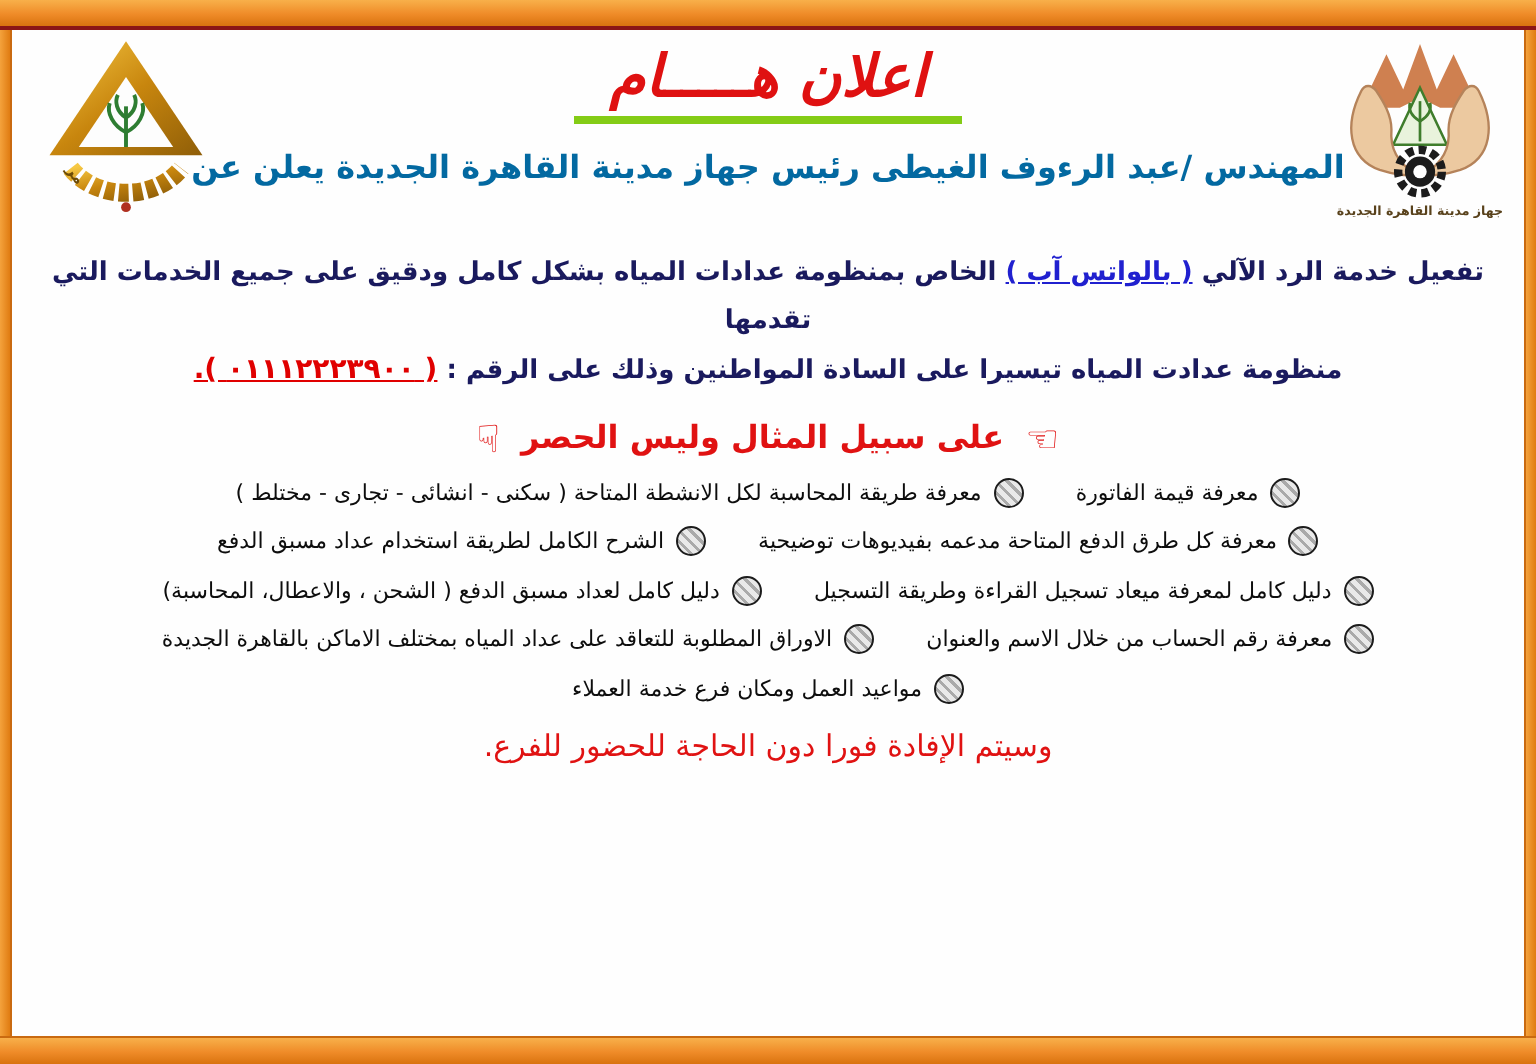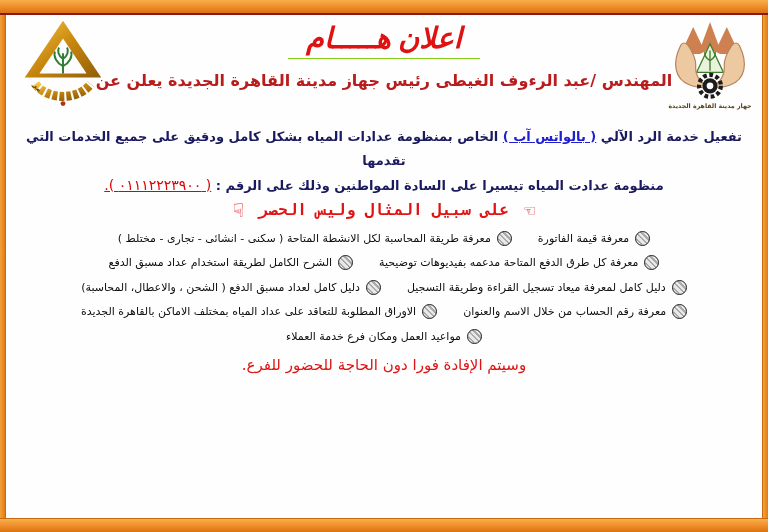--- a/index.html
+++ b/index.html
@@ -12,28 +12,28 @@
   .side{position:absolute;top:0;bottom:0;width:5px;background:linear-gradient(90deg,#f4a23c,#e07c12);z-index:4;}
   .side-left{left:0;border-right:1px solid #c96a10;}
   .side-right{right:0;border-left:1px solid #c96a10;}
   .content{position:absolute;top:15px;bottom:14px;left:6px;right:6px;text-align:center;}
   
   .header{position:relative;height:104px;}
   .logo{position:absolute;top:4px;}
   .logo-left{left:16px;}
   .logo-right{right:10px;top:2px;}
   .title{display:inline-block;margin-top:6px;color:#df1111;font-size:29px;font-weight:bold;font-style:italic;
-         border-bottom:1px solid #84cc16;padding:0 18px 3px 18px;letter-spacing:1px;font-family:Liberation Serif, serif;}
-  .announcer{margin-top:12px;color:#b91c1c;font-size:16px;font-weight:bold;}
+         border-bottom:4px solid #84cc16;padding:0 18px 3px 18px;letter-spacing:1px;}
+  .announcer{margin-top:12px;color:#0369a1;font-size:16px;font-weight:bold;}
   
   .intro{margin-top:6px;color:#1a1a5e;font-size:13px;font-weight:bold;line-height:1.85;text-align:center;}
   .wa-link{color:#2020cf;text-decoration:underline;}
-  .phone{color:#e00000;font-weight:normal;text-decoration:underline;letter-spacing:2px;font-size:14px;}
+  .phone{color:#e00000;font-weight:bold;text-decoration:underline;letter-spacing:2px;font-size:14px;}
   
-  .examples{color:#e01212;font-size:16px;font-weight:bold;font-family:Liberation Mono, monospace;}
+  .examples{margin-top:10px;color:#e01212;font-size:16px;font-weight:bold;}
   .hand{font-size:19px;vertical-align:-2px;padding:0 5px;}
   .hand-red{color:#e01212;}
   .hand-navy{color:#1a1a5e;font-size:18px;}
   
   .bullets{margin-top:8px;}
   .bullet-row{display:flex;justify-content:center;align-items:center;gap:26px;margin:0 10px 9.5px 10px;direction:rtl;}
   .bullet-item{display:flex;align-items:center;gap:6px;color:#0d0d0d;font-size:11px;white-space:nowrap;}
   .bullet-dot{width:13px;height:13px;border-radius:50%;border:1.5px solid #1c1c1c;flex:none;
               background:repeating-linear-gradient(45deg,#aaa 0 1.5px,#e9e9e9 1.5px 4px);}
   

